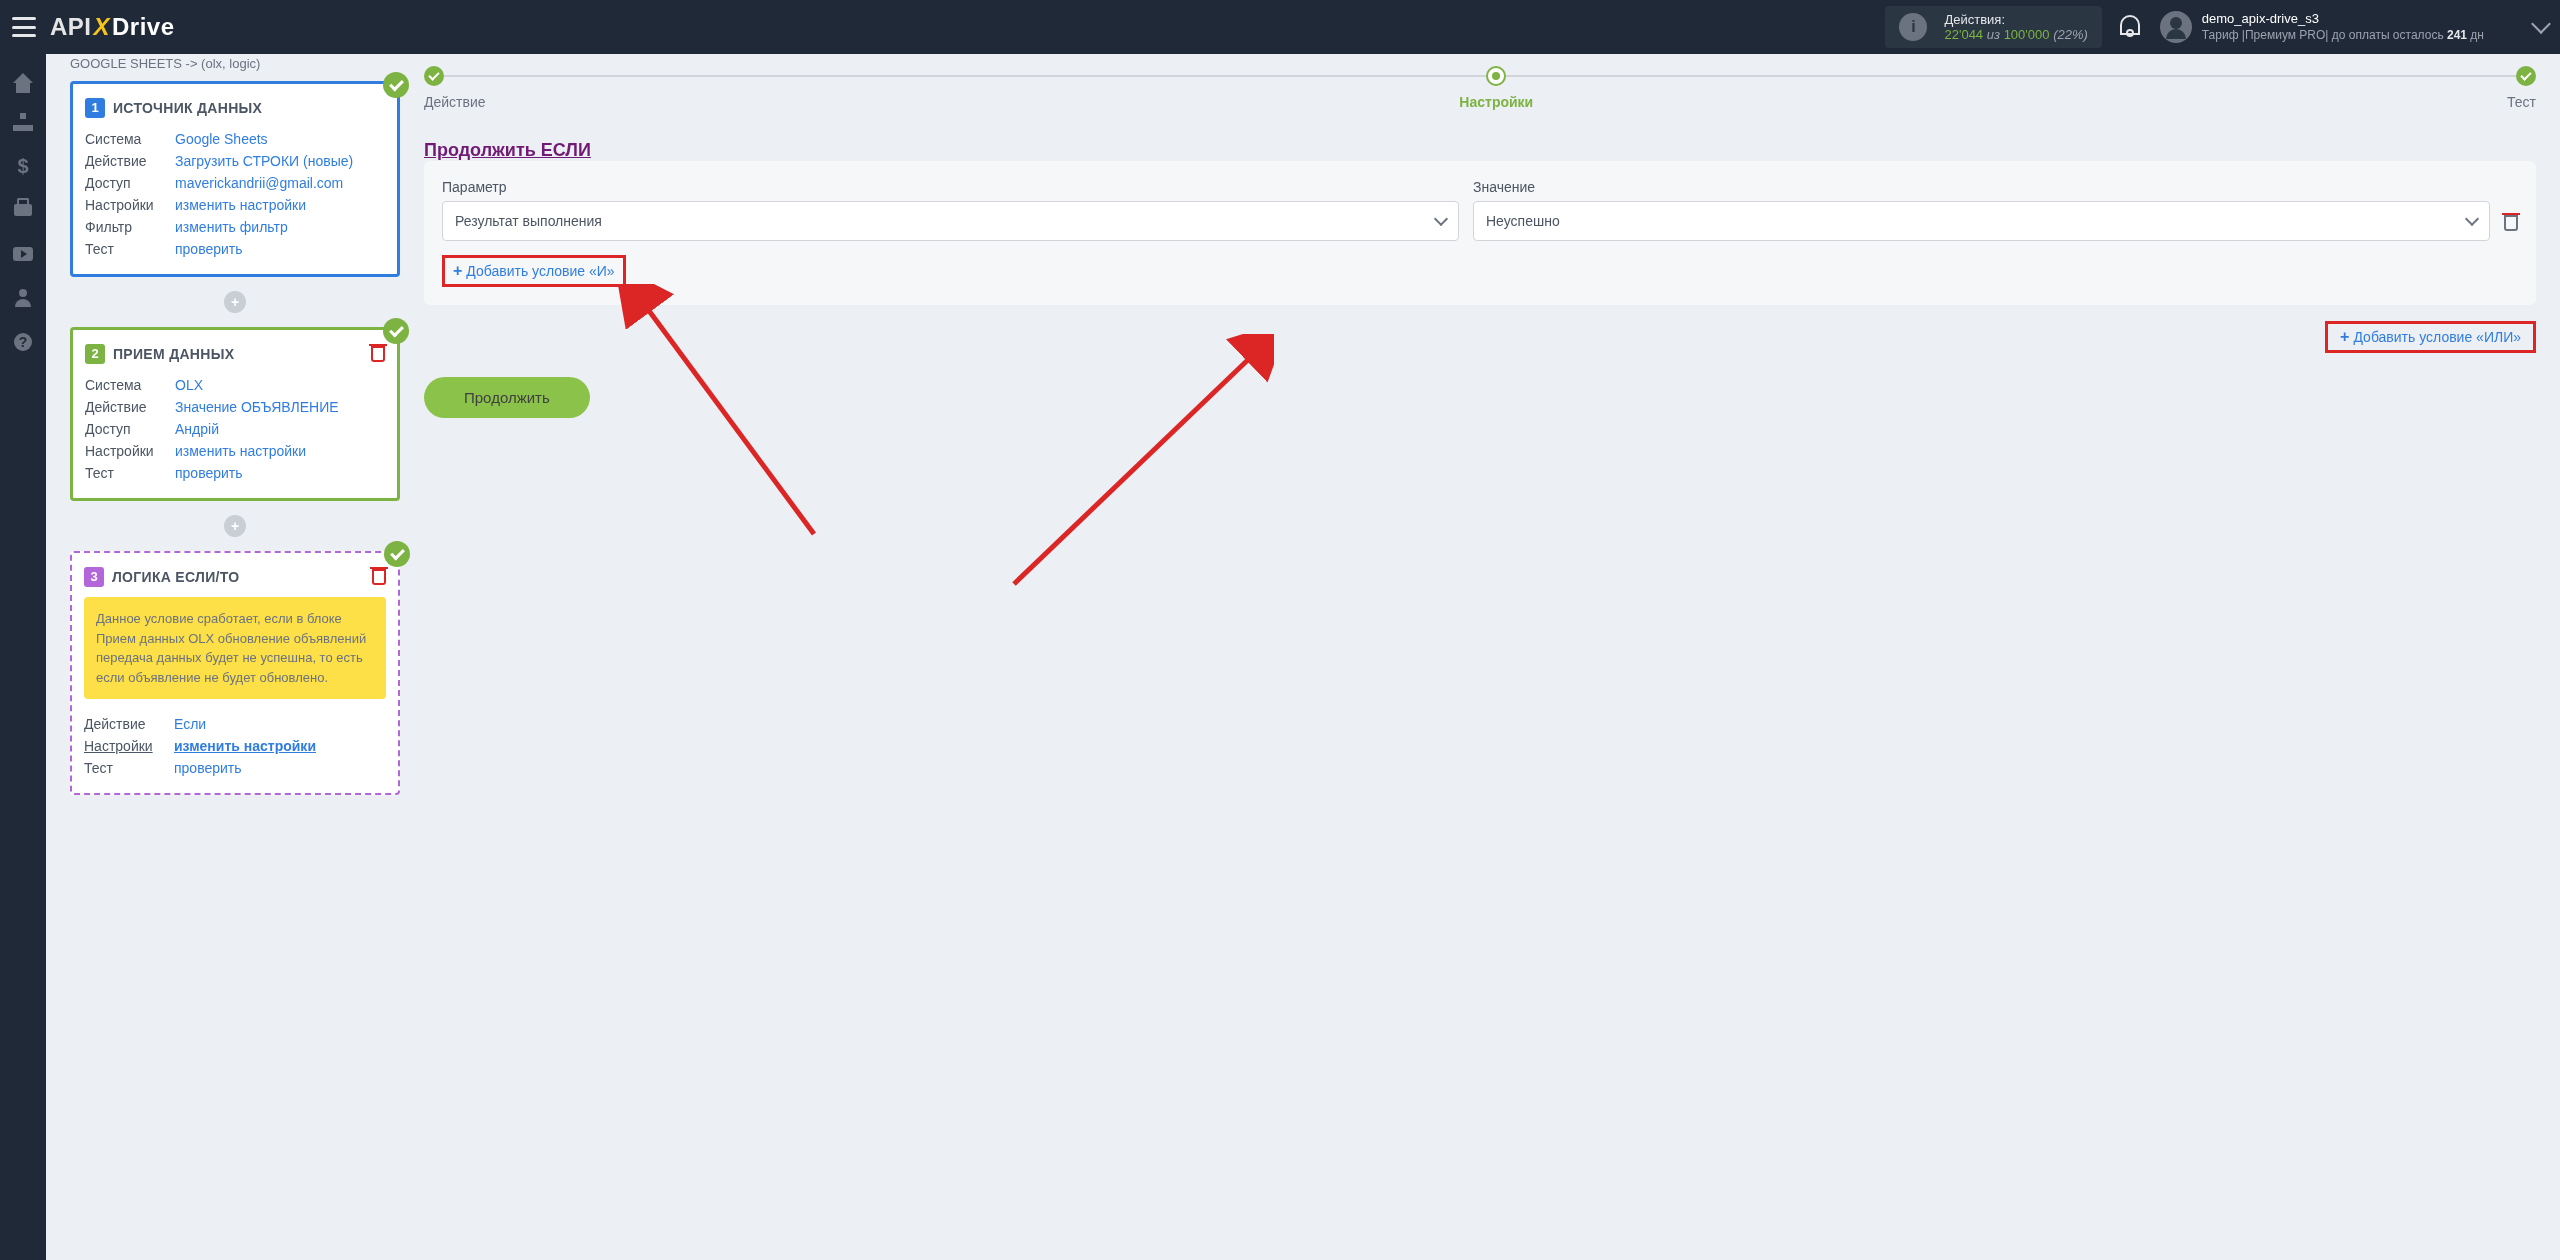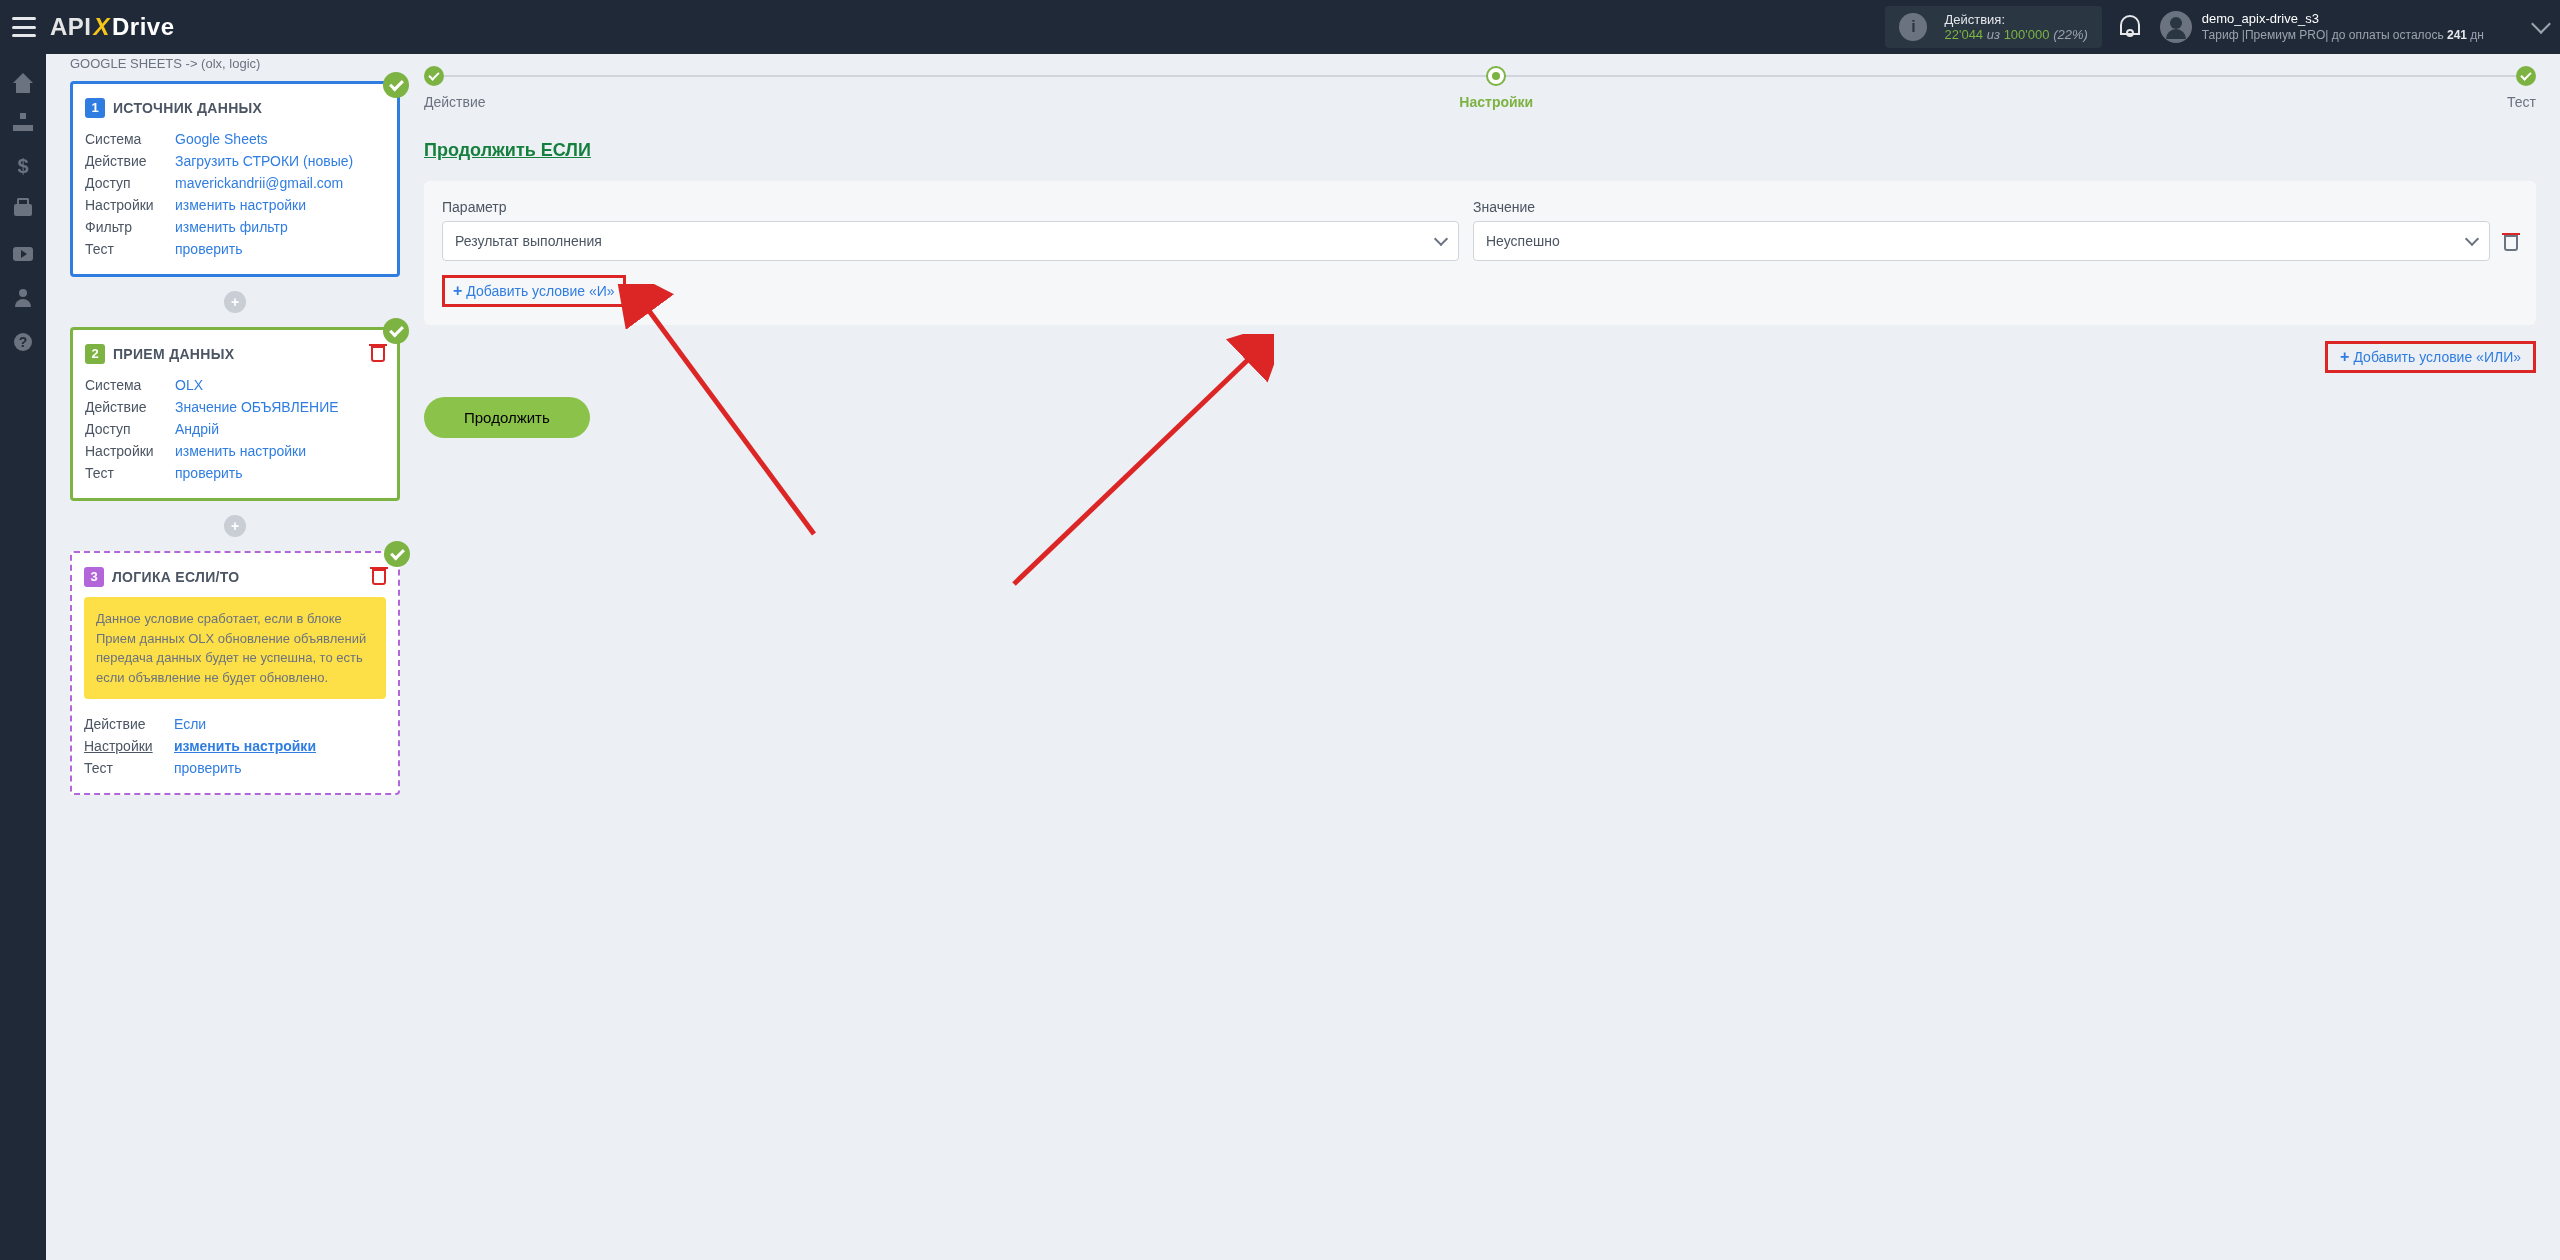--- a/index.html
+++ b/index.html
@@ -83,36 +83,36 @@
 .step.right { align-items: flex-end; }
 .step-dot { width: 20px; height: 20px; border-radius: 50%; background: #fff; border: 2px solid #d1d5db; }
 .step-dot.done { background: #7cb342; border-color: #7cb342; position: relative; }
 .step-dot.done:after { content: ''; width: 8px; height: 4px; border-left: 2px solid #fff; border-bottom: 2px solid #fff; transform: rotate(-45deg); position: absolute; left: 3px; top: 4px; }
 .step-dot.active { border-color: #7cb342; position: relative; }
 .step-dot.active:after { content: ''; width: 8px; height: 8px; background: #7cb342; border-radius: 50%; position: absolute; left: 4px; top: 4px; }
 .step-label { margin-top: 8px; font-size: 14px; color: #6b7280; }
 .step-label.active { color: #7cb342; font-weight: 600; }
 .step-spacer { flex: 1; }
 
-.section-heading { font-size: 18px; font-weight: 700; text-decoration: underline; color: #15803d; margin-bottom: 20px; }
+.section-heading { font-size: 18px; font-weight: 700; text-decoration: underline; color: #701a75; }
 .condition-panel { background: #f6f7f9; border-radius: 6px; padding: 18px; margin-bottom: 16px; }
 .cond-row { display: flex; gap: 14px; align-items: flex-end; }
 .cond-field { display: flex; flex-direction: column; gap: 6px; }
 .cond-field.param { flex: 1.5; }
 .cond-field.op { flex: 0.9; }
 .cond-field.val { flex: 1.5; }
 .cond-label { color: #4b5563; font-size: 14px; font-weight: 500; }
 .cond-select { background: #fff; border: 1px solid #d1d5db; border-radius: 4px; height: 40px; padding: 0 12px; display: flex; align-items: center; justify-content: space-between; cursor: pointer; color: #4b5563; font-size: 14px; }
 .sel-chev { width: 10px; height: 10px; border-right: 2px solid #6b7280; border-bottom: 2px solid #6b7280; transform: rotate(45deg); margin-top: -4px; }
 .trash-btn { cursor: pointer; margin-bottom: 10px; }
 .add-and-btn { display: inline-flex; align-items: center; gap: 4px; color: #2f7de1; font-weight: 500; cursor: pointer; margin-top: 14px; padding: 4px 8px; border: 3px solid #dc2626; }
 .add-or-wrap { text-align: right; margin-bottom: 24px; }
 .add-or-btn { display: inline-flex; align-items: center; gap: 4px; color: #2f7de1; font-weight: 500; cursor: pointer; padding: 4px 12px; border: 3px solid #dc2626; }
 .plus { font-weight: 900; font-size: 16px; }
-.continue-btn { background: #8bc34a; color: #000000; border: none; border-radius: 24px; padding: 12px 40px; font-size: 15px; cursor: pointer; font-weight: 500; }
+.continue-btn { background: #8bc34a; color: #404040; border: none; border-radius: 24px; padding: 12px 40px; font-size: 15px; cursor: pointer; font-weight: 500; }
 
 .arrow-svg { position: absolute; pointer-events: none; }
 </style>
 </head>
 <body>
 
 <div class="topbar">
   <div class="hamburger">
       <span></span>
       <span></span>

